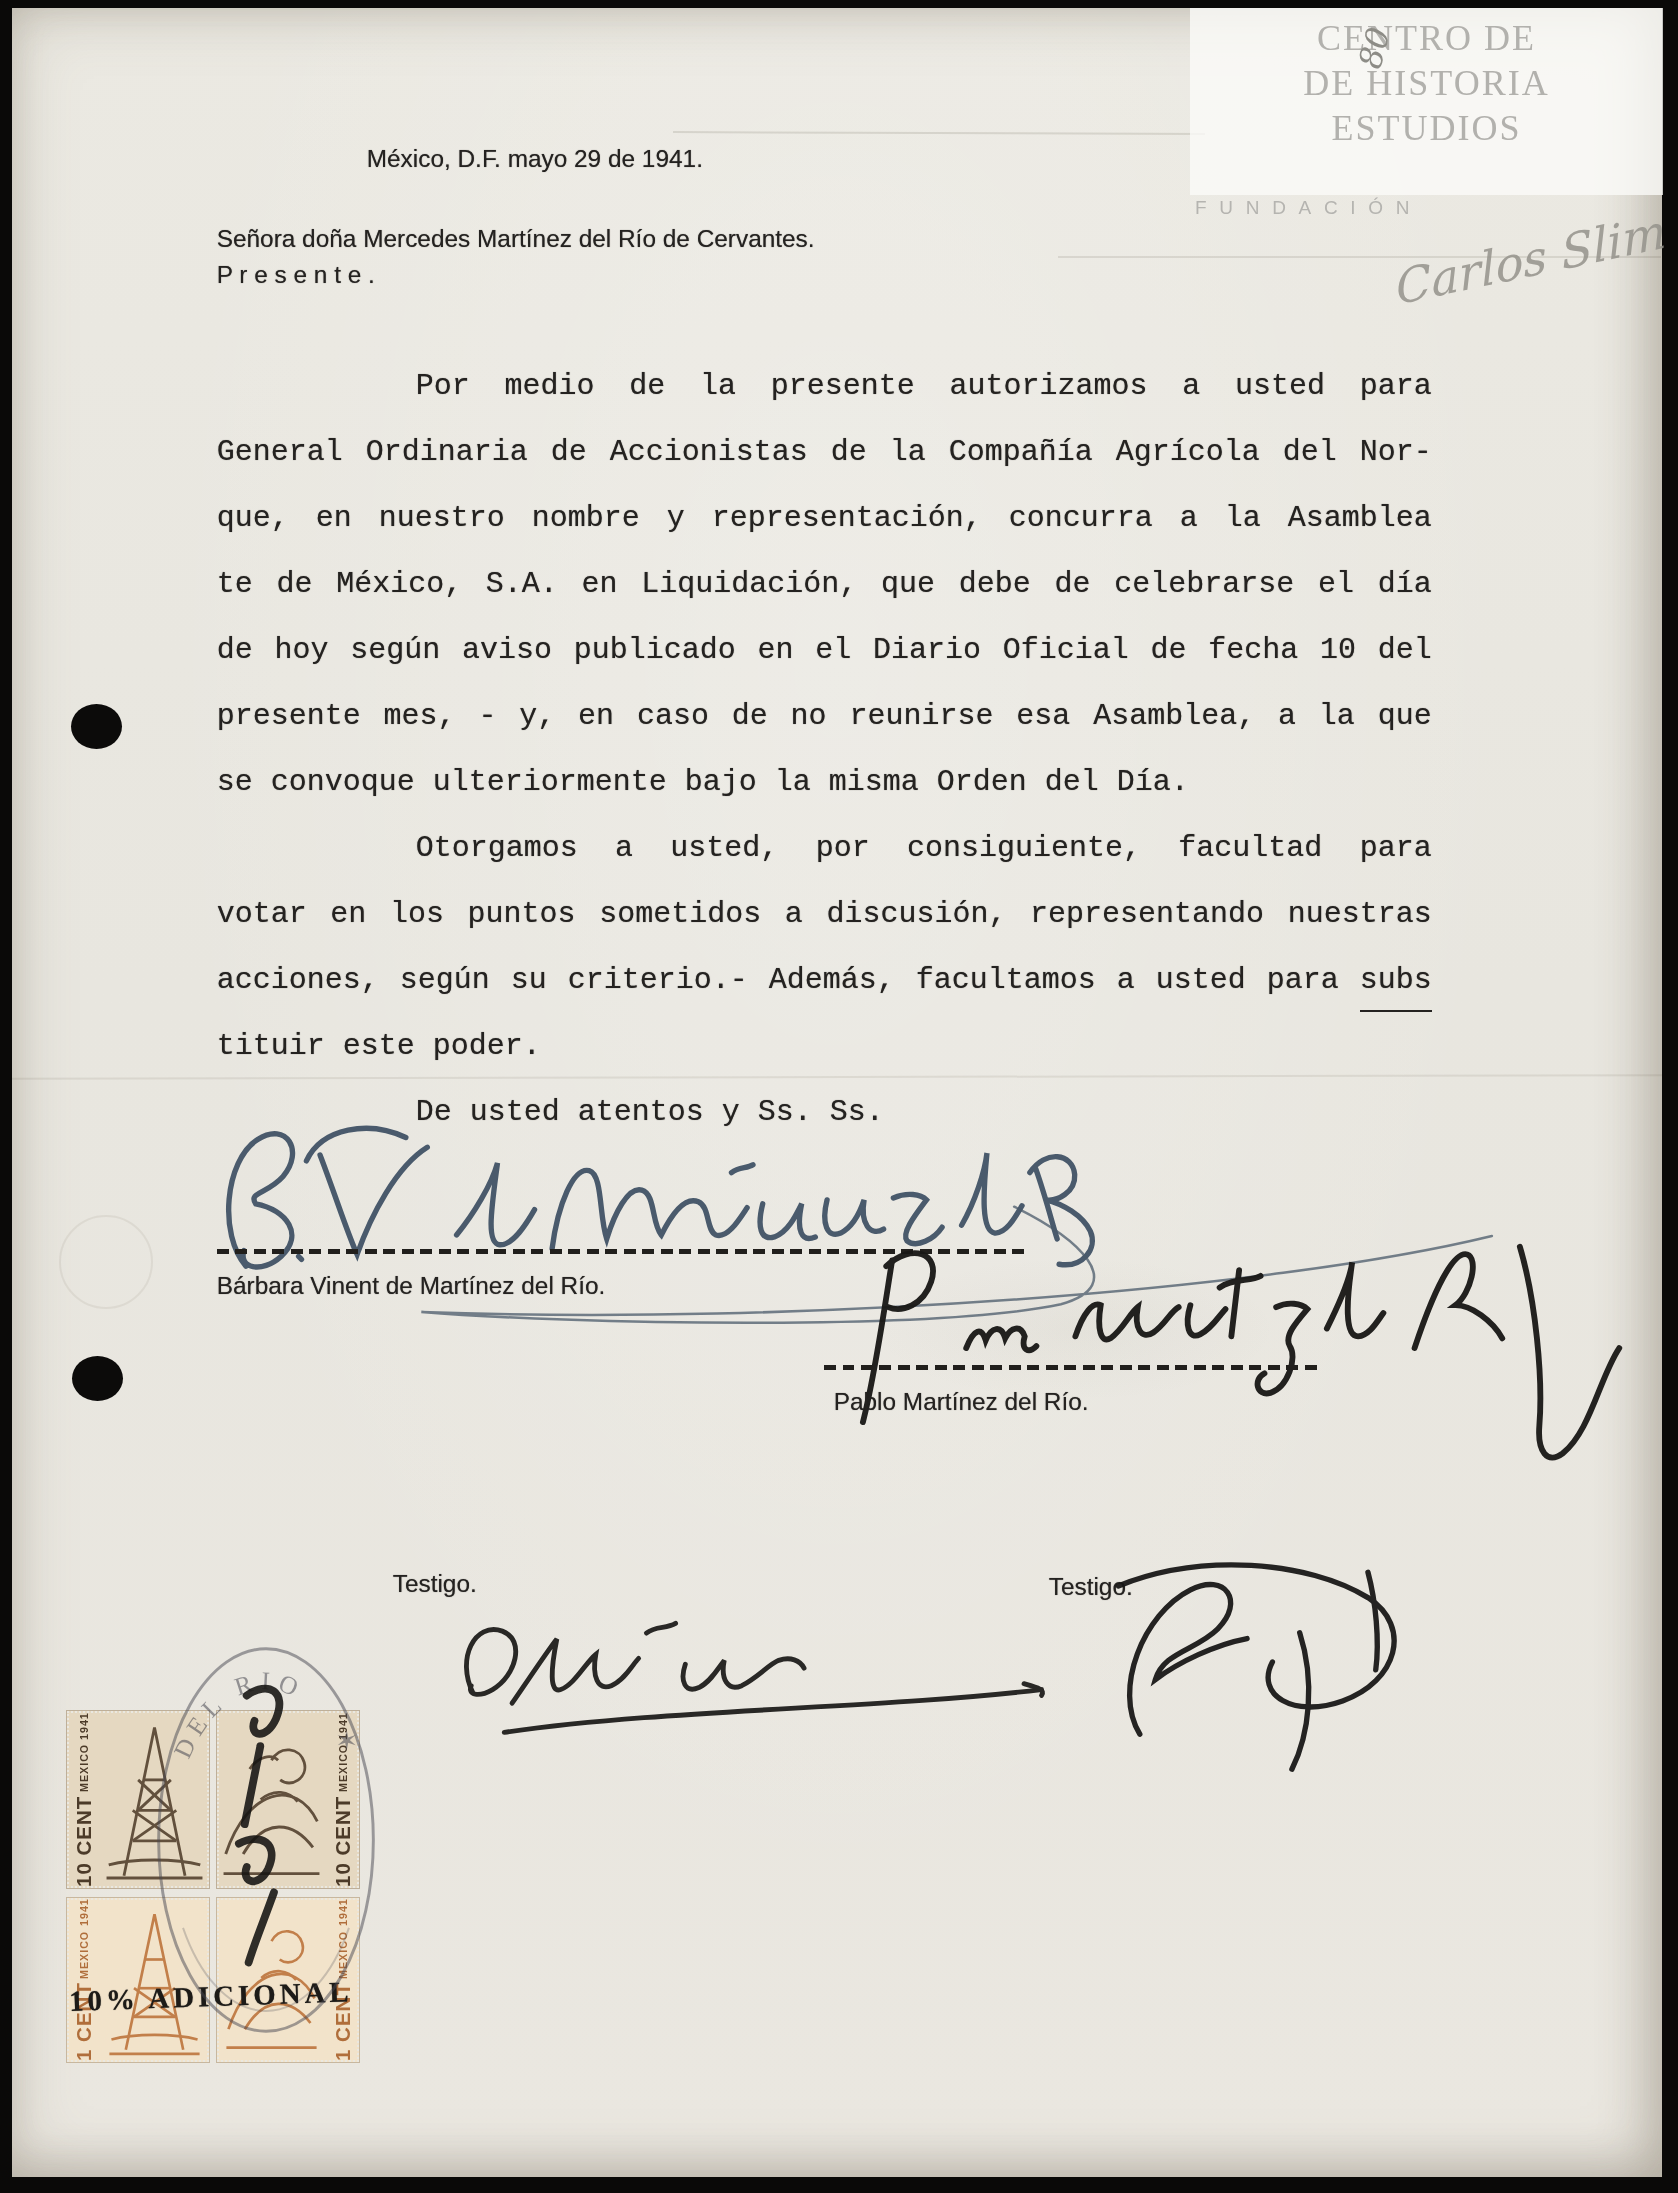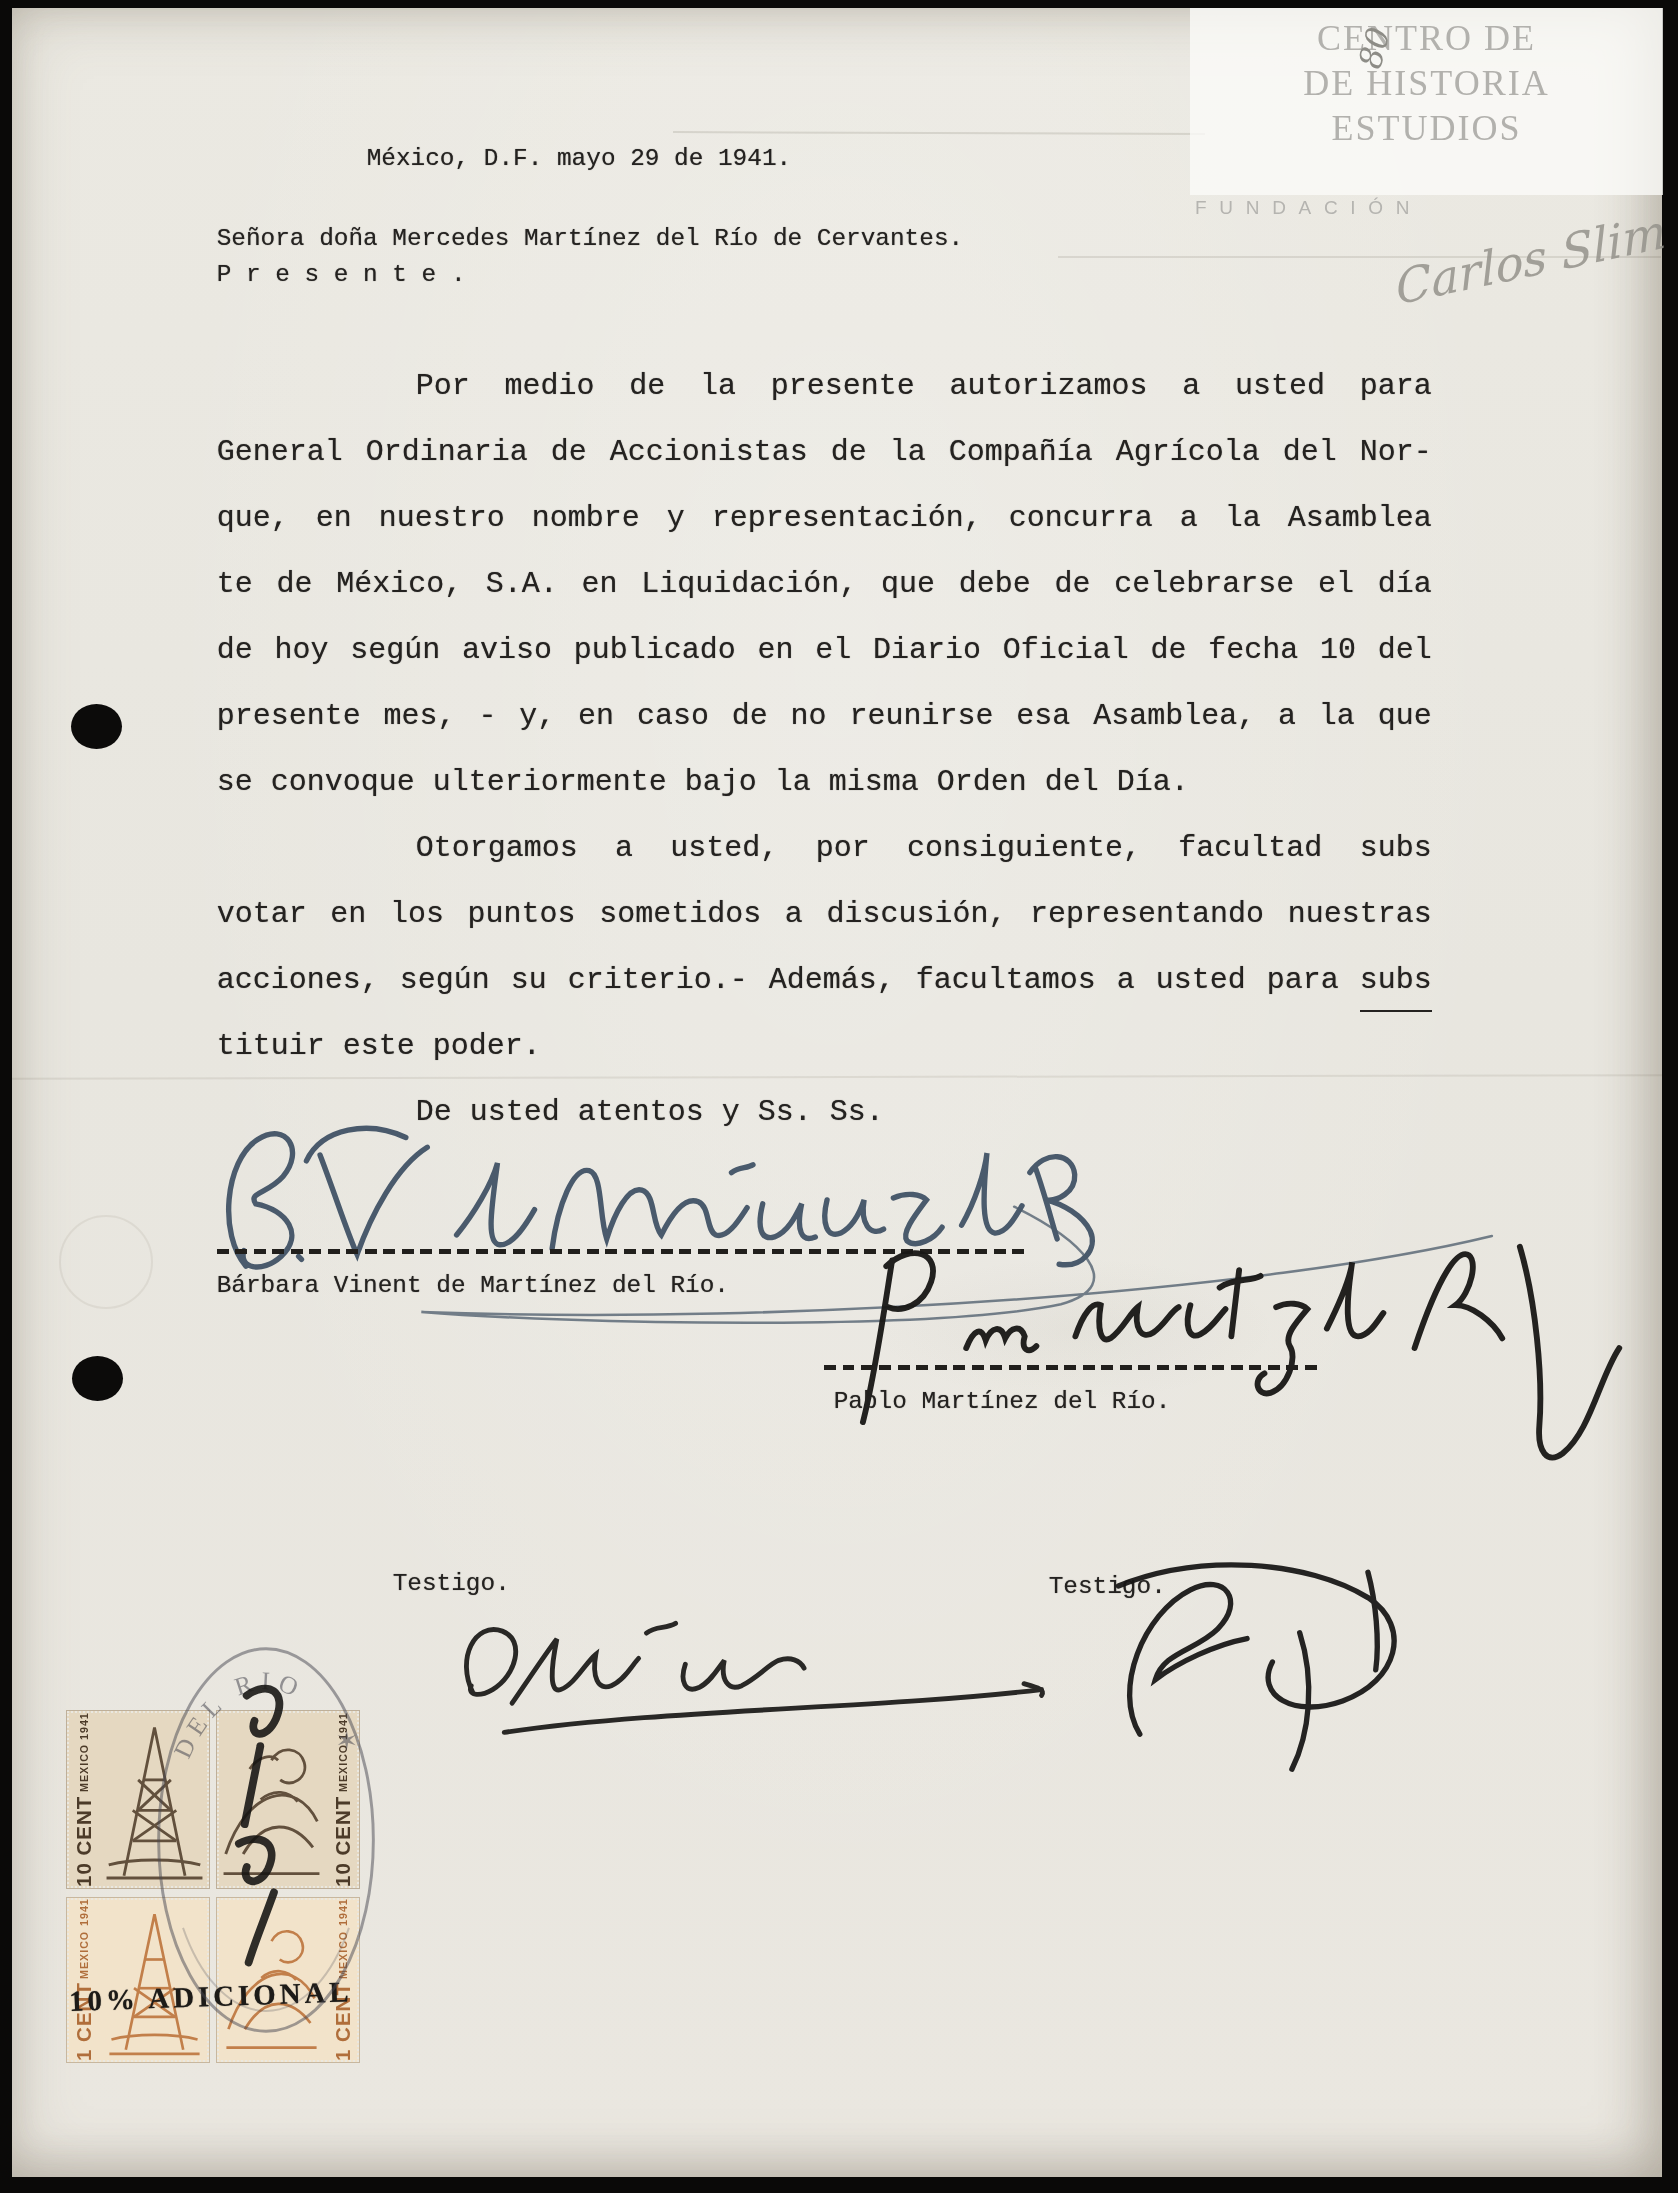--- a/index.html
+++ b/index.html
@@ -6,21 +6,21 @@
   *{box-sizing:border-box;}
   .paper{
     position:absolute;left:11.7px;top:7.8px;width:1650px;height:2169px;
     background:
       radial-gradient(ellipse at 50% 30%, rgba(255,255,255,0.20), rgba(0,0,0,0) 60%),
       linear-gradient(180deg,#ebe9e2 0%,#e8e6df 45%,#eae7e0 100%);
     box-shadow: inset 0 0 68px rgba(120,110,88,0.22), inset -21.5px 0 44px rgba(105,96,78,0.18), inset 0 -17.6px 39px rgba(105,96,78,0.15);
   }
   .typed{
     position:absolute;
-    font-family:Liberation Mono, monospace;
+    font-family:Liberation Sans, sans-serif;
     font-size:24.4px;color:#242220;
     text-shadow:0 0 1px rgba(32,30,27,0.6);
     white-space:pre;
   }
   .body-block{
     position:absolute;left:217px;top:353px;width:1215px;
     font-family:"Liberation Mono","DejaVu Sans Mono",monospace;
     font-size:30px;line-height:66px;color:#242220;
     text-shadow:0 0 1px rgba(32,30,27,0.6);
   }
@@ -105,21 +105,21 @@
   <div class="typed" style="left:205px;top:253px;">P r e s e n t e .</div>
 
   <div class="body-block" style="left:205px;top:345px;">
     <div class="line fill indent">Por medio de la presente autorizamos a usted para</div>
     <div class="line fill">General Ordinaria de Accionistas de la Compañía Agrícola del Nor-</div>
     <div class="line fill">que, en nuestro nombre y representación, concurra a la Asamblea</div>
     <div class="line fill">te de México, S.A. en Liquidación, que debe de celebrarse el día</div>
     <div class="line fill">de hoy según aviso publicado en el Diario Oficial de fecha 10 del</div>
     <div class="line fill">presente mes, - y, en caso de no reunirse esa Asamblea, a la que</div>
     <div class="line">se convoque ulteriormente bajo la misma Orden del Día.</div>
-    <div class="line fill indent">Otorgamos a usted, por consiguiente, facultad subs</div>
+    <div class="line fill indent">Otorgamos a usted, por consiguiente, facultad para</div>
     <div class="line fill">votar en los puntos sometidos a discusión, representando nuestras</div>
     <div class="line fill"><span>acciones, según su criterio.- Además, facultamos a usted para </span><span class="u">subs</span></div>
     <div class="line">tituir este poder.</div>
     <div class="line indent">De usted atentos y Ss. Ss.</div>
   </div>
 
   <svg class="ink" style="left:193px;top:1102px;" width="897" height="171" viewBox="0 0 920 175">
     <g fill="none" stroke="#3d4f63" stroke-width="5.5" stroke-linecap="round" opacity="0.92">
       <path d="M42,160 C14,128 20,52 54,30 C84,11 102,42 80,68 C64,86 44,84 52,96 C84,102 102,128 78,150 C58,168 34,162 40,144"></path>
       <path d="M96,150 l3,3"></path>

